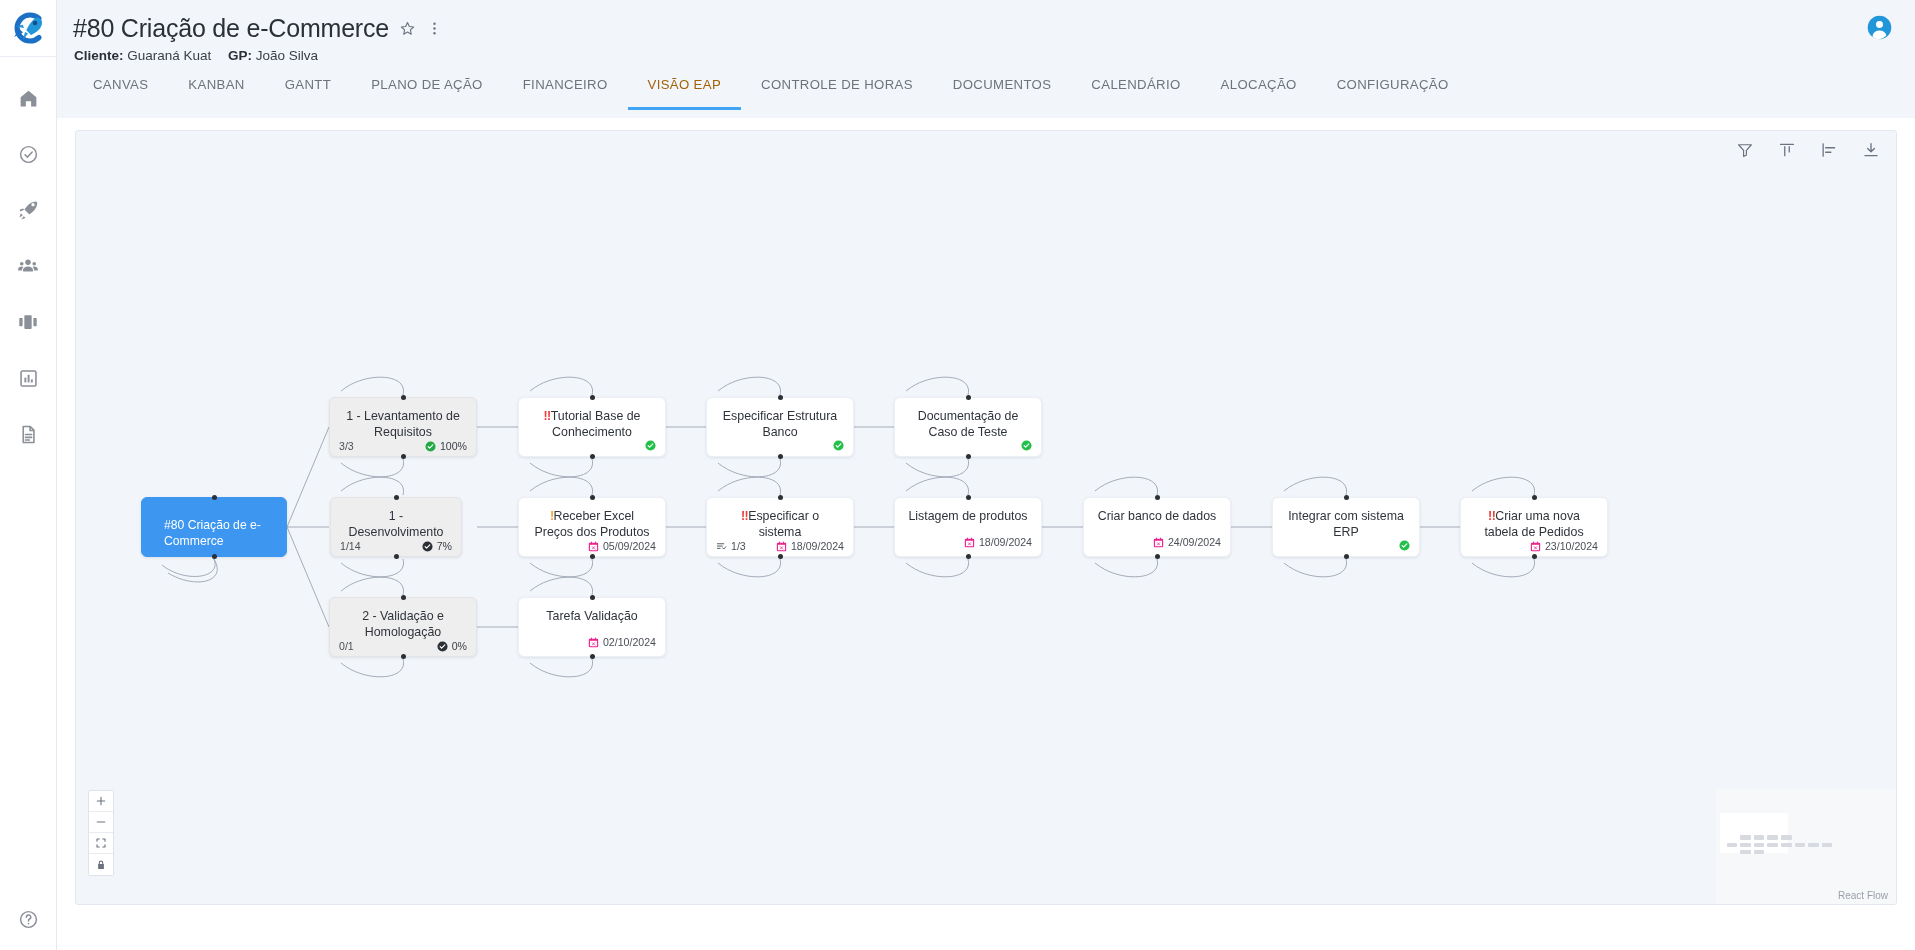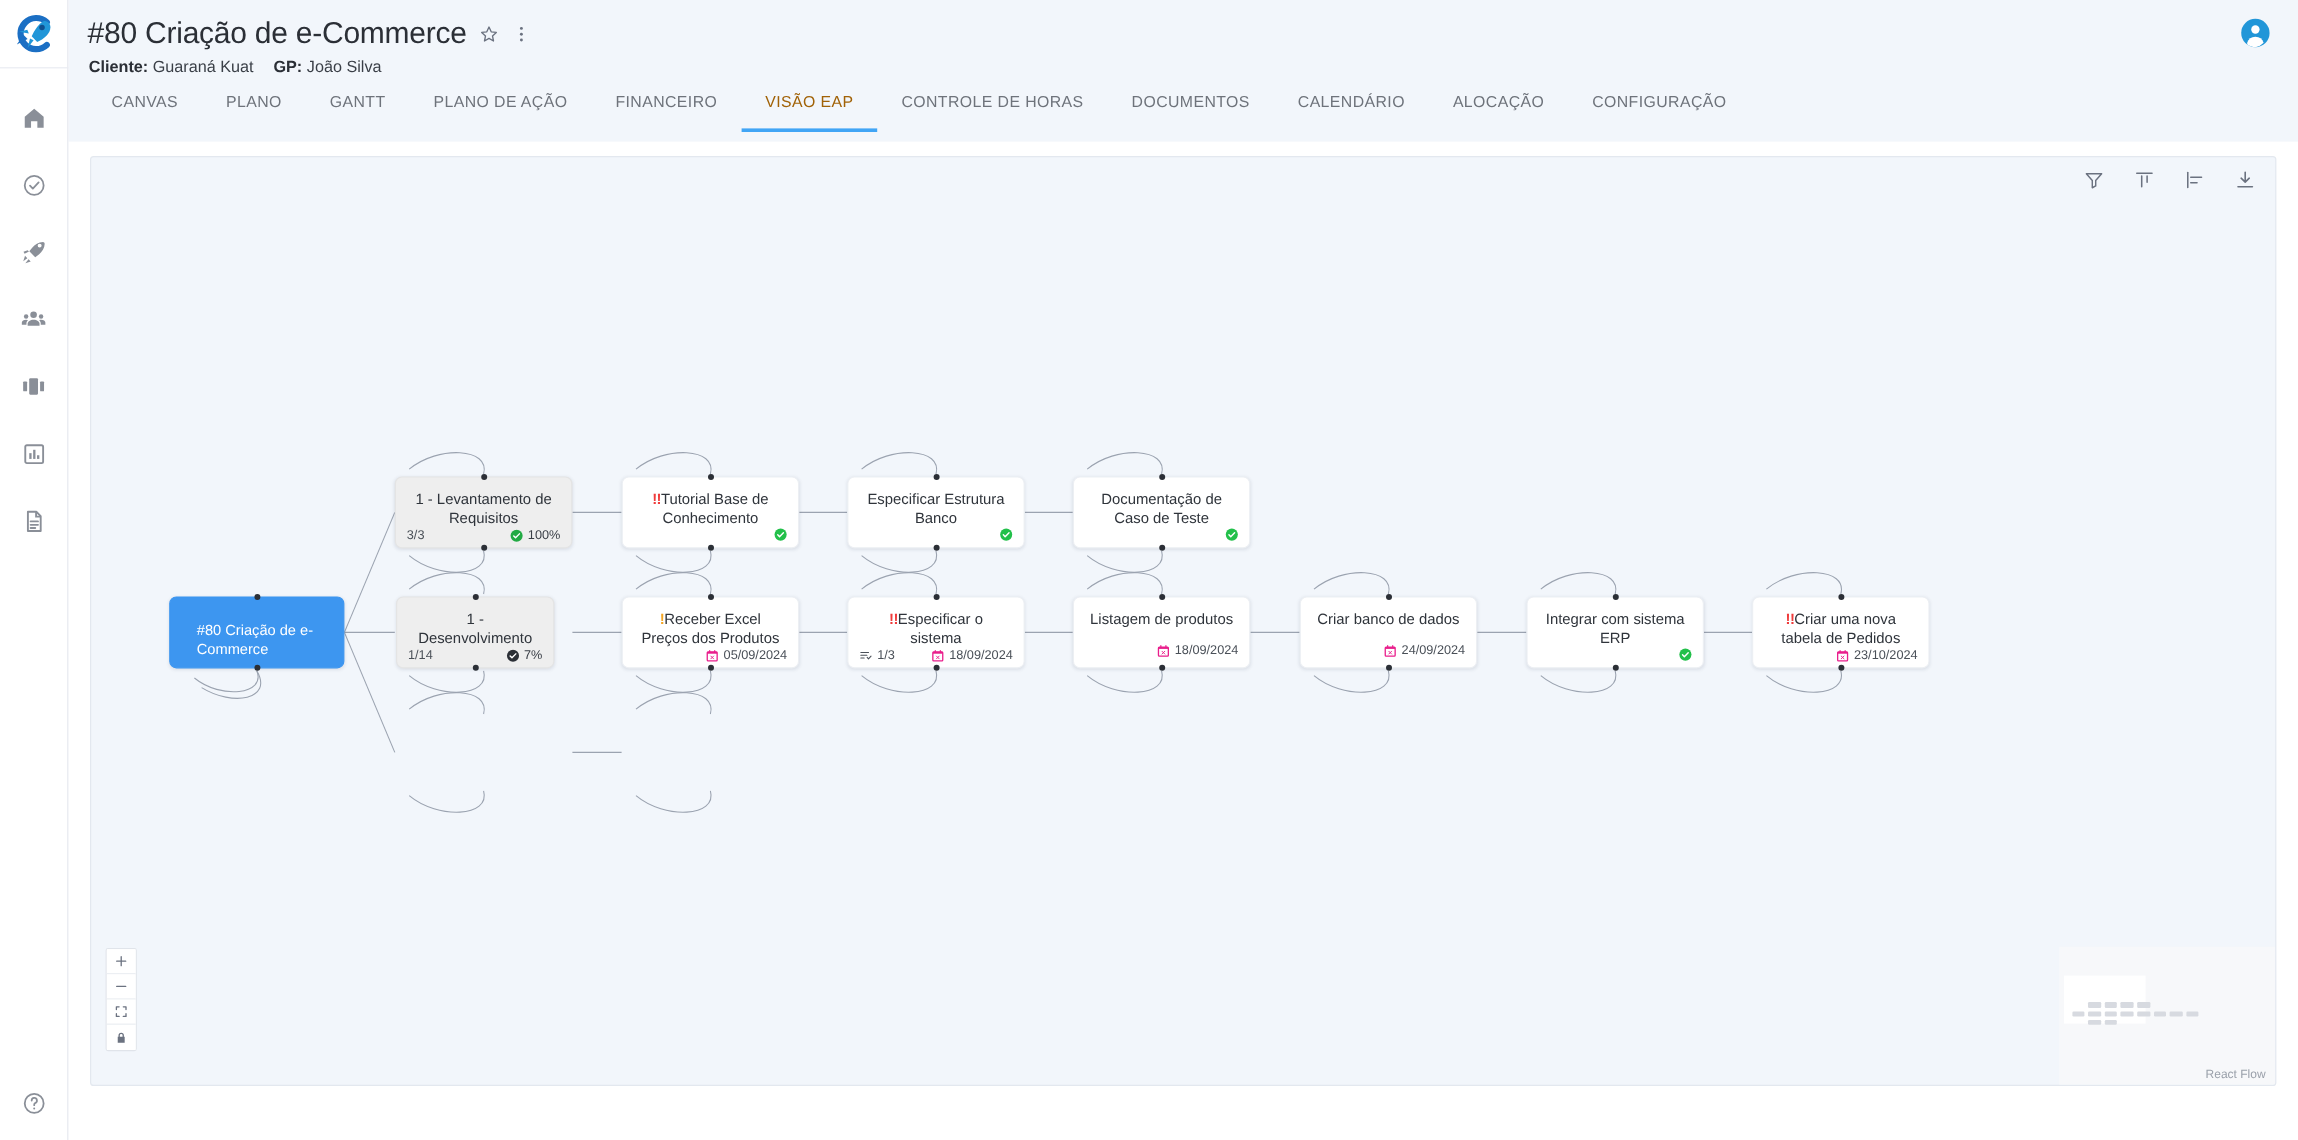--- a/index.html
+++ b/index.html
@@ -235,21 +235,21 @@
     </div>
     <div class="sub-row">
       <b>Cliente:</b>
       <span>Guaraná Kuat</span>
       <span class="sep"></span>
       <b>GP:</b>
       <span>João Silva</span>
     </div>
     <div class="tabs" id="tabs">
         <div class="tab">CANVAS</div>
-        <div class="tab">PLANO</div>
+        <div class="tab">KANBAN</div>
         <div class="tab">GANTT</div>
         <div class="tab">PLANO DE AÇÃO</div>
         <div class="tab">FINANCEIRO</div>
         <div class="tab active">VISÃO EAP</div>
         <div class="tab">CONTROLE DE HORAS</div>
         <div class="tab">DOCUMENTOS</div>
         <div class="tab">CALENDÁRIO</div>
         <div class="tab">ALOCAÇÃO</div>
         <div class="tab">CONFIGURAÇÃO</div>
       </div>
@@ -366,20 +366,37 @@
               <svg width="11" height="11" viewBox="0 0 24 24">
                 <circle cx="12" cy="12" r="11" fill="#2b2f36"></circle>
                 <path d="M6.8 12.3l3.3 3.4 7-7.2" fill="none" stroke="#fff" stroke-width="2.6" stroke-linecap="round" stroke-linejoin="round"></path>
               </svg>
               <span class="pct">7%</span>
             </span>
           </div>
           <div class="handle top"></div>
           <div class="handle bot"></div>
         </div>
+        <div class="node group" style="left: 253px; top: 466px; width: 148px; height: 60px;">
+          <div class="n-title"><span>2 - Validação e Homologação</span></div>
+          <div class="n-foot">
+            <span class="left">
+              <span class="frac">0/1</span>
+            </span>
+            <span class="right">
+              <svg width="11" height="11" viewBox="0 0 24 24">
+                <circle cx="12" cy="12" r="11" fill="#2b2f36"></circle>
+                <path d="M6.8 12.3l3.3 3.4 7-7.2" fill="none" stroke="#fff" stroke-width="2.6" stroke-linecap="round" stroke-linejoin="round"></path>
+              </svg>
+              <span class="pct">0%</span>
+            </span>
+          </div>
+          <div class="handle top"></div>
+          <div class="handle bot"></div>
+        </div>
         <div class="node task" style="left: 442px; top: 266px; width: 148px; height: 60px;">
           <div class="n-title"><span class="prio high">!!</span><span>Tutorial Base de Conhecimento</span></div>
           <div class="n-foot">
             <span class="left"></span>
             <span class="right">
               <svg width="11" height="11" viewBox="0 0 24 24">
                 <circle cx="12" cy="12" r="11" fill="#22c04a"></circle>
                 <path d="M6.8 12.3l3.3 3.4 7-7.2" fill="none" stroke="#fff" stroke-width="2.6" stroke-linecap="round" stroke-linejoin="round"></path>
               </svg>
             </span>
@@ -508,20 +525,37 @@
           <div class="n-foot">
             <span class="left"></span>
             <span class="right">
               <svg width="11" height="11" viewBox="0 0 24 24">
                 <rect x="3" y="4.8" width="18" height="16.4" rx="1.6" fill="none" stroke="#e91e8c" stroke-width="2.4"></rect>
                 <rect x="3" y="4.8" width="18" height="3.4" fill="#e91e8c"></rect>
                 <path d="M7.4 2.4v3.4M16.6 2.4v3.4" stroke="#e91e8c" stroke-width="2.2" stroke-linecap="round"></path>
                 <path d="M9.5 12.5l5 5M14.5 12.5l-5 5" stroke="#e91e8c" stroke-width="1.7" stroke-linecap="round"></path>
               </svg>
               <span class="date">23/10/2024</span>
+            </span>
+          </div>
+          <div class="handle top"></div>
+          <div class="handle bot"></div>
+        </div>
+        <div class="node task" style="left: 442px; top: 466px; width: 148px; height: 60px;">
+          <div class="n-title"><span>Tarefa Validação</span></div>
+          <div class="n-foot">
+            <span class="left"></span>
+            <span class="right">
+              <svg width="11" height="11" viewBox="0 0 24 24">
+                <rect x="3" y="4.8" width="18" height="16.4" rx="1.6" fill="none" stroke="#e91e8c" stroke-width="2.4"></rect>
+                <rect x="3" y="4.8" width="18" height="3.4" fill="#e91e8c"></rect>
+                <path d="M7.4 2.4v3.4M16.6 2.4v3.4" stroke="#e91e8c" stroke-width="2.2" stroke-linecap="round"></path>
+                <path d="M9.5 12.5l5 5M14.5 12.5l-5 5" stroke="#e91e8c" stroke-width="1.7" stroke-linecap="round"></path>
+              </svg>
+              <span class="date">02/10/2024</span>
             </span>
           </div>
           <div class="handle top"></div>
           <div class="handle bot"></div>
         </div>
       </div>
 
     <div class="zoomctl">
       <div class="zbtn">
         <svg width="12" height="12" viewBox="0 0 24 24" stroke="currentColor" stroke-width="2.2">

